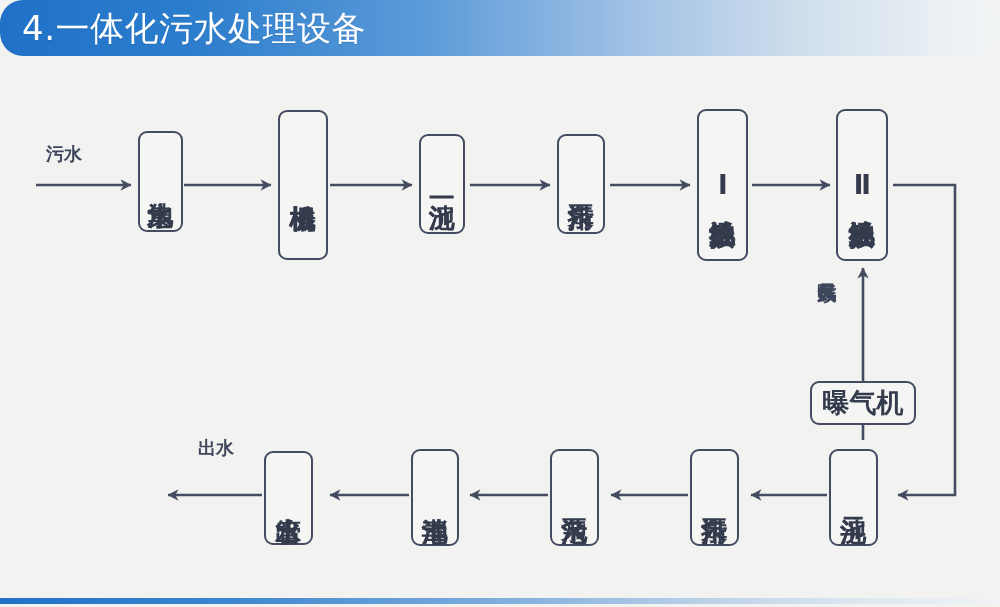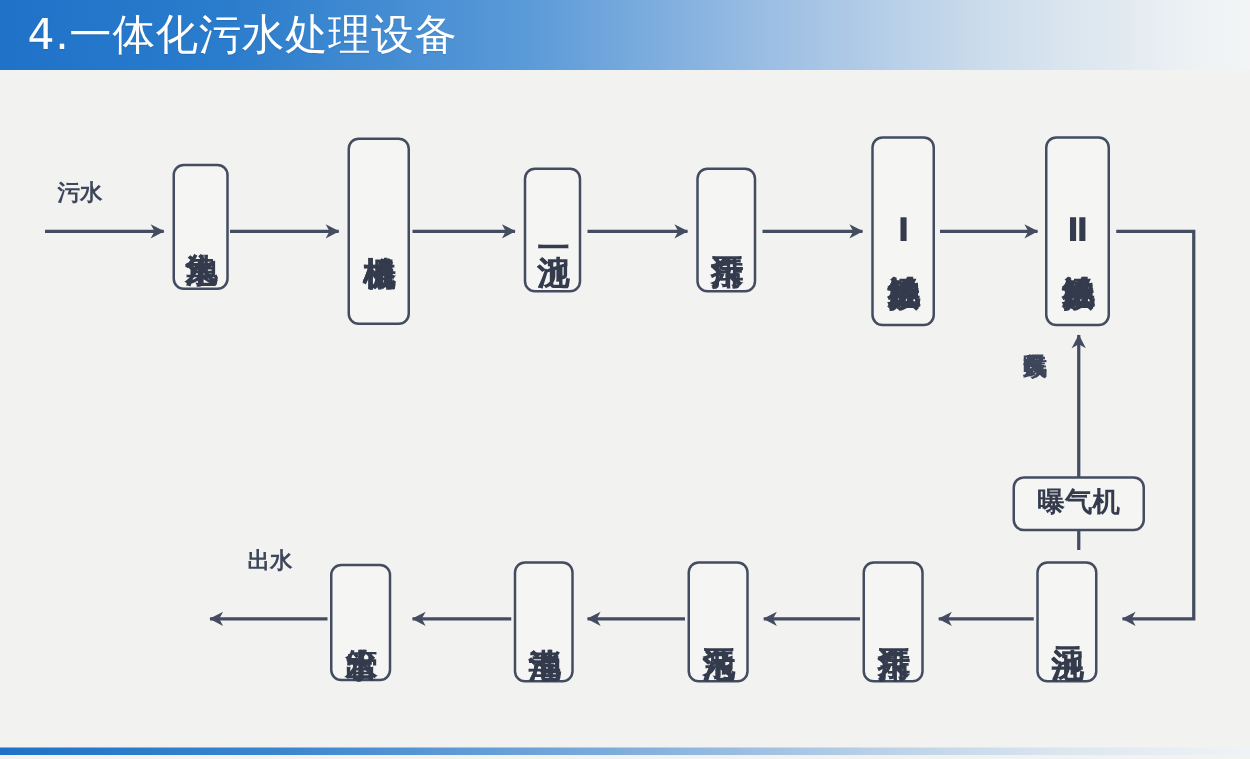--- a/index.html
+++ b/index.html
@@ -22,20 +22,21 @@
     width: 1000px;
     height: 56px;
     background: linear-gradient(to right,
                 #1f72c8 0%,
                 #2a7ccc 18%,
                 #5a9ad8 42%,
                 #9dbfe4 62%,
                 #cfdeec 80%,
                 #eef2f4 96%,
                 #f2f4f5 100%);
+    border-radius: 23px;
   }
   #header-title {
     position: absolute;
     left: 22px;
     top: 3px;
     font-size: 34px;
     line-height: 50px;
     color: #ffffff;
     letter-spacing: 0.5px;
     white-space: nowrap;
@@ -93,21 +94,21 @@
     color: #333b4d;
   }
   
   .node.vert .txt {
     writing-mode: vertical-rl;
     text-orientation: upright;
     white-space: nowrap;
   }
   .node.horiz .txt {
     white-space: nowrap;
-    font-size: 22px;
+    font-size: 27px;
   }
 
   
   .flabel {
     position: absolute;
     font-size: 18px;
     font-weight: 600;
     color: #3d465a;
     white-space: nowrap;
   }

